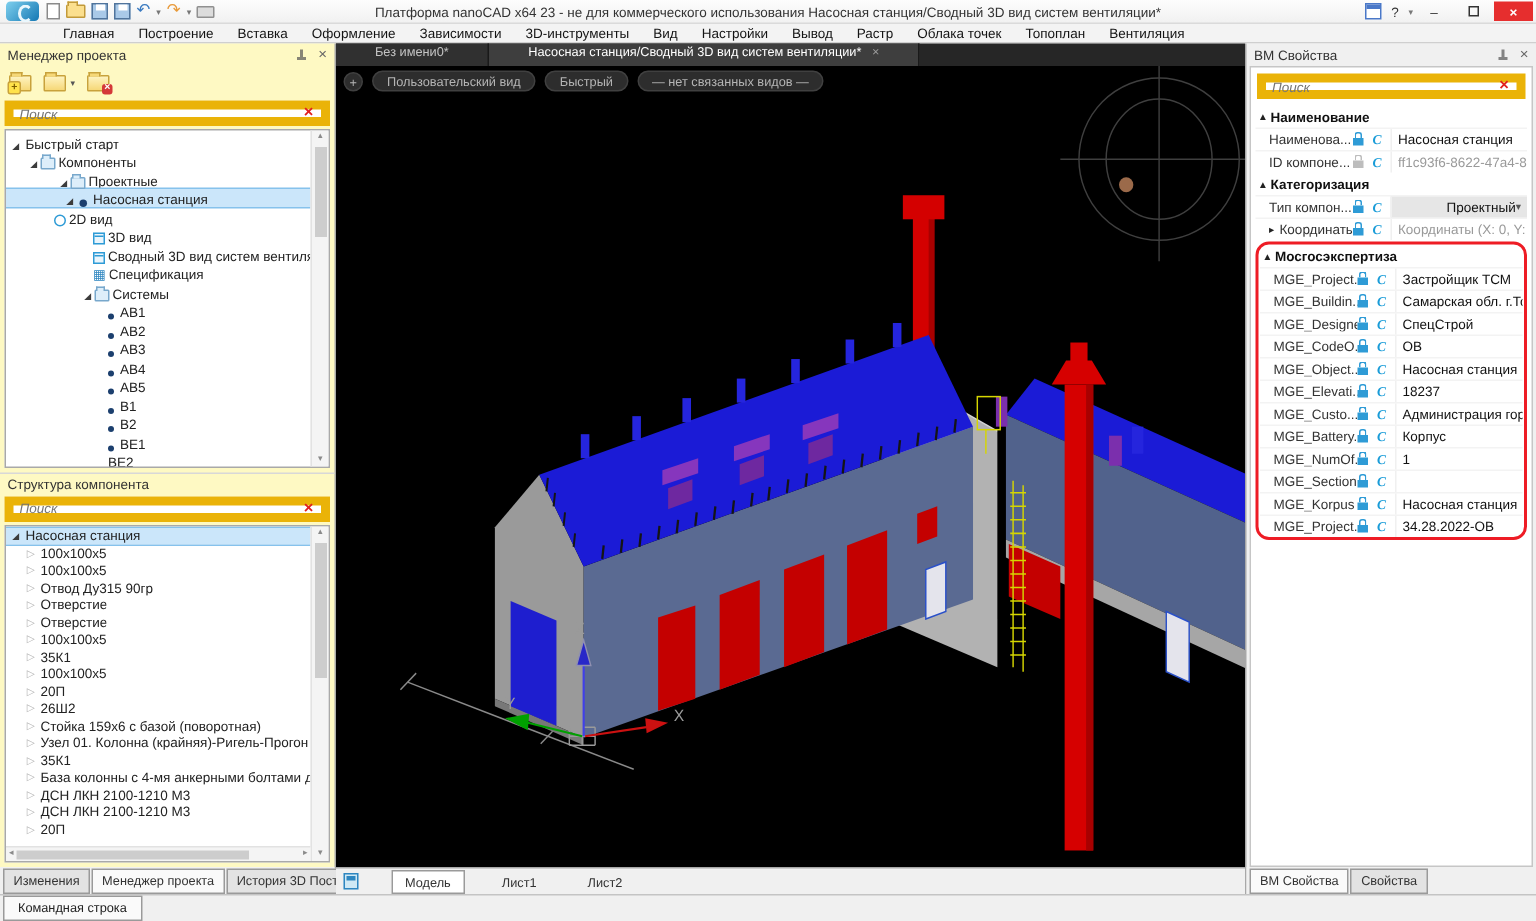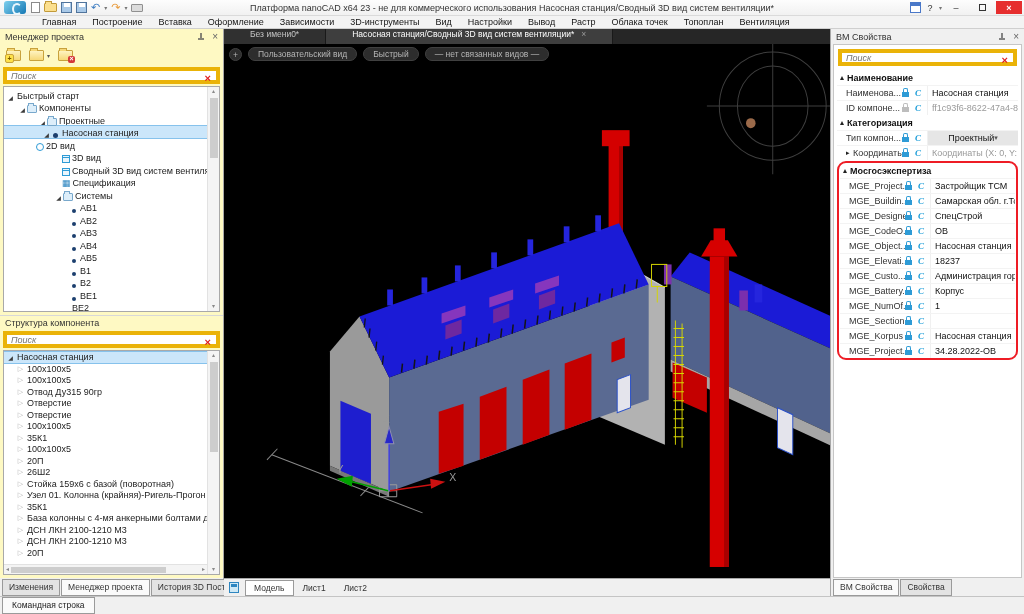--- a/index.html
+++ b/index.html
@@ -53,21 +53,21 @@
   .ptools{height:22px;display:flex;align-items:center;gap:8px;padding:0 6px;flex:none}
   .fold{width:15px;height:11px;background:linear-gradient(#fef3c0,#f6d878);border:1px solid #c8a23c;border-radius:1px;position:relative}
   .fold::before{content:"";position:absolute;top:-3px;left:0;width:6px;height:2px;background:#f6d878;border:1px solid #c8a23c;border-bottom:none}
   .fold.badge-plus::after{content:"+";position:absolute;left:-2px;bottom:-3px;width:7px;height:7px;line-height:7px;text-align:center;
        font-size:7px;font-weight:bold;color:#7a5a00;background:#ffe24a;border:1px solid #c8a23c;border-radius:2px}
   .fold.badge-x::after{content:"×";position:absolute;right:-3px;bottom:-3px;width:7px;height:7px;line-height:6px;text-align:center;
        font-size:7px;font-weight:bold;color:#fff;background:#d43838;border-radius:2px}
   .fcaret{font-size:6px;color:#555;margin-left:-5px}
 
   .seclabel{padding:2px 6px 1px;color:#222;flex:none}
-  .searchbox{margin:1px 3px 2px;height:17px;background:#fff;border:4px solid #eab308;display:flex;align-items:flex-start;flex:none}
+  .searchbox{margin:1px 3px 2px;height:17px;background:#fff;border:6px solid #eab308;display:flex;align-items:center;flex:none}
   .searchbox input{flex:1;min-width:0;border:none;outline:none;background:transparent;padding:0 4px;
         font:italic 9px "Liberation Sans",sans-serif;color:#8a8a8a}
   .xbtn{color:#e02020;font-weight:bold;font-size:11px;padding:0 5px;line-height:15px}
 
   .boxwrap{flex:1;margin:0 3px 3px;border:1px solid #a9a9a9;background:#fff;display:flex;overflow:hidden;position:relative;min-height:0}
   .scrollcol{width:12px;flex:none;background:#f4f4f4;border-left:1px solid #e2e2e2;display:flex;flex-direction:column;align-items:center}
   .sarr{font-size:6px;color:#8a8a8a;line-height:9px}
   .vthumb{width:8px;background:#cdcdcd;flex:none}
   .mt-auto{margin-top:auto}
   .hscroll{position:absolute;left:0;right:12px;bottom:0;height:10px;background:#f4f4f4;border-top:1px solid #e2e2e2;
@@ -99,21 +99,21 @@
   
   .doctabs{height:15px;background:#262626;display:flex;align-items:stretch;flex:none}
   .dtab{display:flex;padding:0 26px;font-size:8.5px;gap:7px;color:#c4c4c4;background:#303030;border-right:1px solid #191919}
   .dtab.active{background:#3e3e3e;color:#fff}
   .dx{color:#9a9a9a}
   .canvas{flex:1;background:#000;position:relative;overflow:hidden;min-height:0}
   .canvas svg{position:absolute;inset:0;width:100%;height:100%}
   .pills{position:absolute;top:3px;left:5px;display:flex;gap:6px;align-items:center}
   .pill{background:#2d2d2d;border:1px solid #404040;color:#b5b5b5;border-radius:9px;padding:1px 9px;font-size:8.5px;white-space:nowrap}
   .pill.plus{width:13px;height:13px;padding:0;text-align:center;line-height:12px;border-radius:50%}
-  .sheettabs{height:18px;background:#f0f0f0;border-top:1px solid #a8a8a8;display:flex;align-items:center;padding-left:5px;gap:0;flex:none}
+  .sheettabs{height:18px;background:#f0f0f0;border-top:1px solid #a8a8a8;display:flex;align-items:center;padding-left:5px;gap:16px;flex:none}
   .sheeticon{width:10px;height:11px;background:#cfe9f5;border:1px solid #2e86c0;position:relative;margin-right:6px}
   .sheeticon::before{content:"";position:absolute;top:1px;left:1px;right:1px;height:3px;background:#2e86c0}
   .stab{padding:2px 8px;color:#333;border:1px solid transparent;font-size:8.5px}
   .stab.active{background:#fff;border-color:#9a9a9a}
 
   
   .rbody{flex:1;background:#fff;border:1px solid #c6c6c6;margin:0 2px;display:flex;flex-direction:column;overflow:hidden;min-height:0}
   .rsearch{margin:4px 4px 3px}
   .pgrid{flex:1;padding:1px 3px 0;overflow:hidden}
   .ghead{height:15px;display:flex;align-items:center;font-weight:bold;color:#101010}
@@ -122,21 +122,21 @@
   .plab{width:56px;flex:none;color:#333;overflow:hidden;white-space:nowrap}
   .pre{width:7px;flex:none;font-size:7px;color:#222}
   .haspre .plab{width:49px}
   .lock{width:7px;height:5px;background:#2e9bd6;position:relative;flex:none;margin-right:3px;margin-top:2px}
   .lock::before{content:"";position:absolute;top:-4px;left:1px;width:3px;height:3px;border:1px solid #2e9bd6;border-bottom:none;border-radius:2px 2px 0 0}
   .lock.gray{background:#bdbdbd}.lock.gray::before{border-color:#bdbdbd}
   .csym{font:italic bold 9px "Liberation Serif",serif;color:#1a9cd8;width:12px;text-align:center;flex:none}
   .pval{flex:1;min-width:0;margin-left:3px;padding-left:4px;height:100%;display:flex;align-items:center;
         white-space:nowrap;overflow:hidden;color:#111;border-left:1px solid #f0f0f0}
   .pval.muted{color:#9a9a9a}
-  .pval.drop{background:#e6e6e6;justify-content:center;padding-right:4px}
+  .pval.drop{background:#e6e6e6;justify-content:flex-end;padding-right:4px}
   .dcaret{font-size:7px;color:#555}
   .redbox{border:2px solid #ee1c25;border-radius:9px;margin:1px 0 2px;padding:0 1px}
 
   
   .statusbar{height:18px;background:#f0f0f0;border-top:1px solid #c4c4c4;display:flex;align-items:flex-start}
   .cmdtab{margin-left:2px;background:#fafafa;border:1px solid #9a9a9a;padding:2px 9px 3px;font-size:8.5px;color:#222}
 </style>
 </head>
 <body>
 

